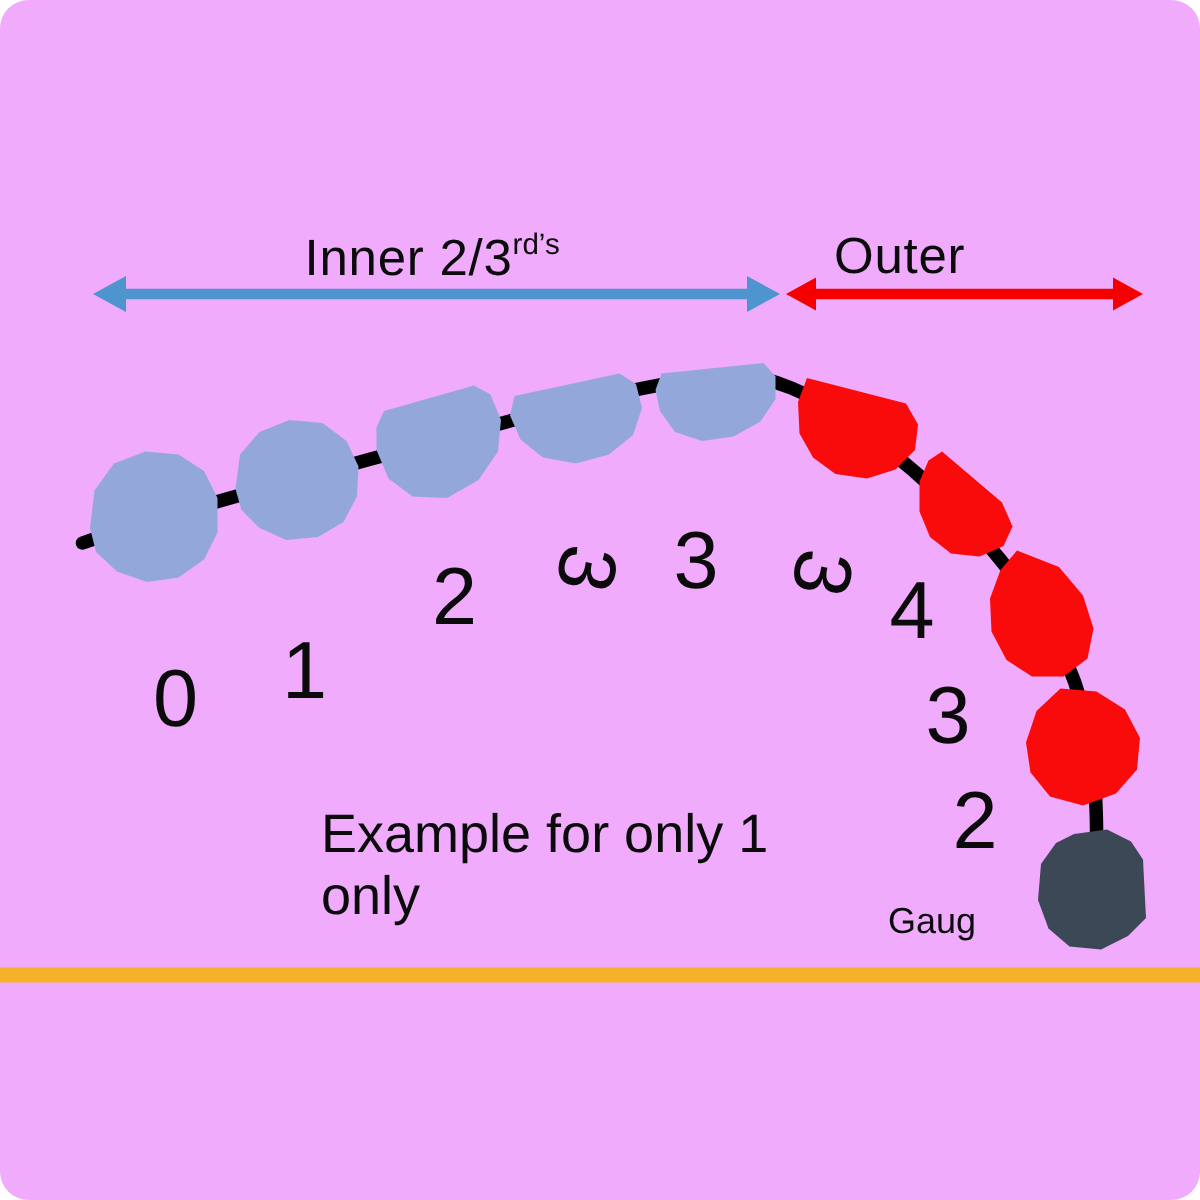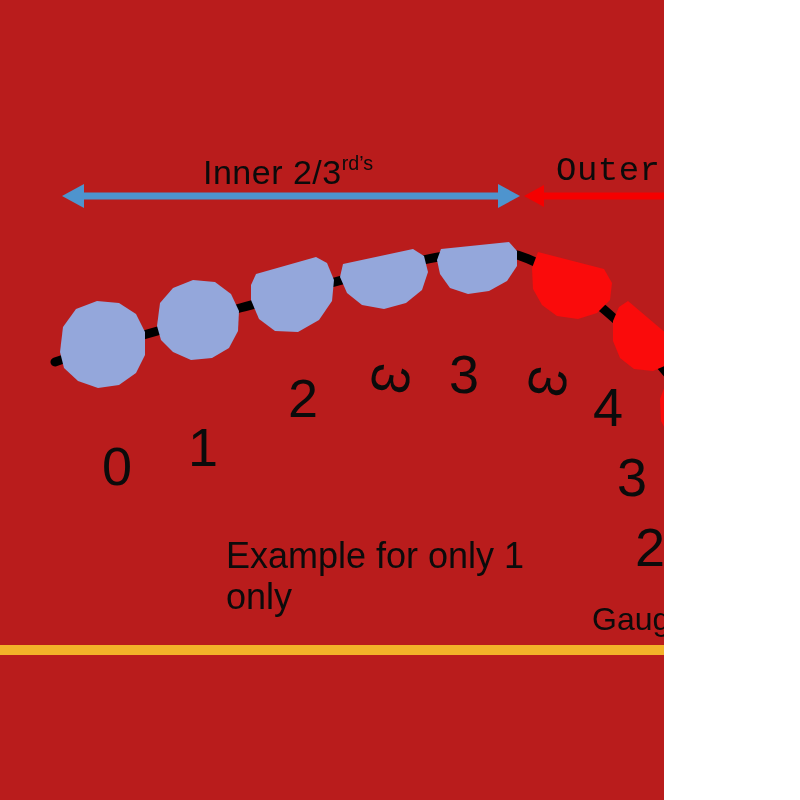--- a/index.html
+++ b/index.html
@@ -3,24 +3,25 @@
 <meta charset="utf-8">
 <style>
   html, body {
     margin: 0;
     padding: 0;
     background: #ffffff;
     font-family: "Liberation Sans", sans-serif;
   }
   .canvas {
     position: relative;
-    width: 664px;
+    width: 800px;
     height: 800px;
-    background: #b91c1c;
+    background: #f0abfc;
     overflow: hidden;
+    border-radius: 19px;
   }
   .diagram-svg {
     position: absolute;
     left: 0;
     top: 0;
   }
   .label {
     position: absolute;
     color: #0b0b0b;
     white-space: nowrap;
@@ -44,21 +45,21 @@
     transform: translate(-50%, -50%) rotate(100deg);
   }
   .note {
     position: absolute;
     font-size: 36px;
     line-height: 41px;
     color: #0b0b0b;
   }
   .gauge-label {
     position: absolute;
-    font-size: 32px;
+    font-size: 24px;
     color: #0b0b0b;
   }
 </style>
 </head>
 <body>
 
 <div class="canvas">
 
   <svg class="diagram-svg" width="800" height="800" viewBox="0 0 800 800">
 
@@ -90,32 +91,32 @@
       <polygon points="524,196 544,185 544,207" fill="#F50000"></polygon>
       <polygon points="762,196 742,185 742,207" fill="#F50000"></polygon>
     </g>
 
     <rect x="0" y="645" width="800" height="10" fill="#F3B229"></rect>
   </svg>
 
   <div class="label arrow-label" style="left:203px; top:152px;">
     <span>Inner 2/3</span><sup>rd’s</sup>
   </div>
-  <div class="label arrow-label" style="left:556px; top:152px;font-family:Liberation Mono, monospace;">Outer</div>
+  <div class="label arrow-label" style="left:556px; top:152px;">Outer</div>
 
   <div class="marker" style="left:117px; top:466px;">0</div>
   <div class="marker" style="left:203px; top:447px;">1</div>
   <div class="marker" style="left:303px; top:398px;">2</div>
   <div class="marker rot" style="left:391px; top:379px;">3</div>
   <div class="marker" style="left:464px; top:374px;">3</div>
   <div class="marker rot" style="left:548px; top:382px;">3</div>
   <div class="marker" style="left:608px; top:407px;">4</div>
   <div class="marker" style="left:632px; top:477px;">3</div>
   <div class="marker" style="left:650px; top:547px;">2</div>
 
-  <div class="note" style="left:226px; top:535px;">
+  <div class="note" style="left:214px; top:535px;">
     <div>Example for only 1</div>
     <div>only</div>
   </div>
 
   <div class="gauge-label" style="left:592px; top:601px;">Gaug</div>
 
 </div>
 
 </body></html>

